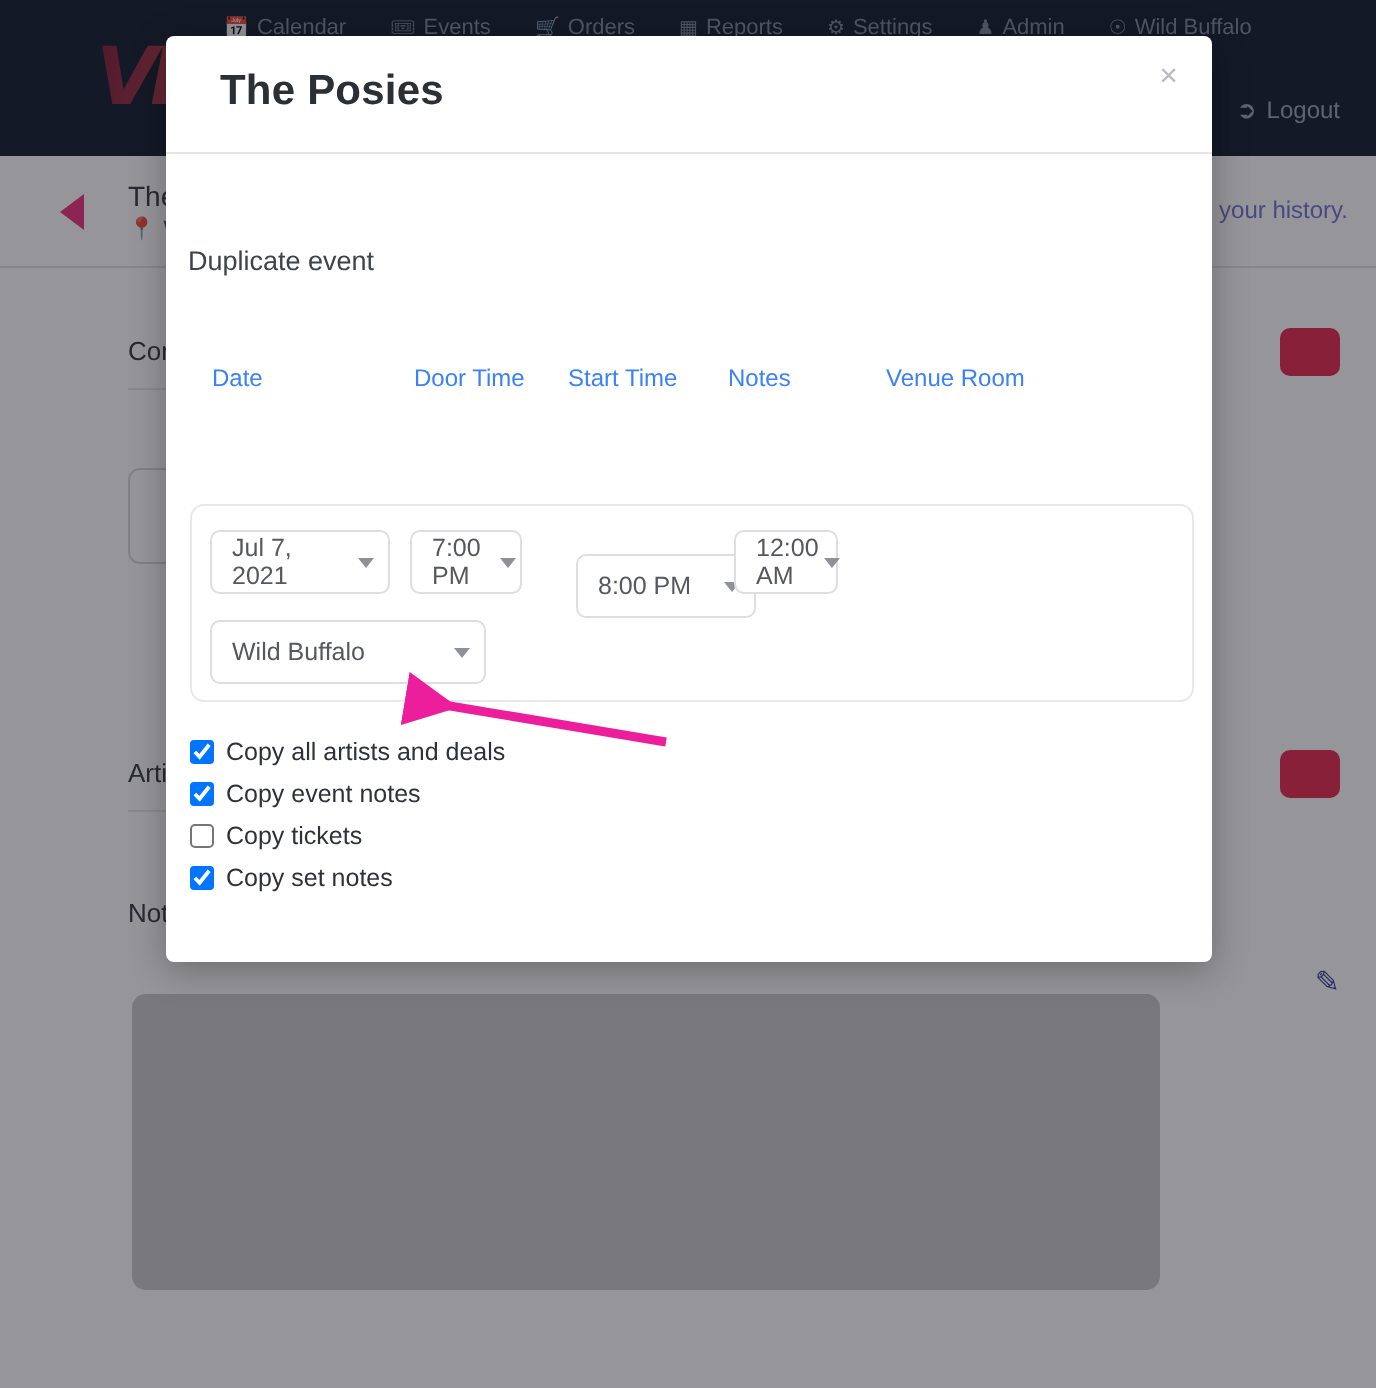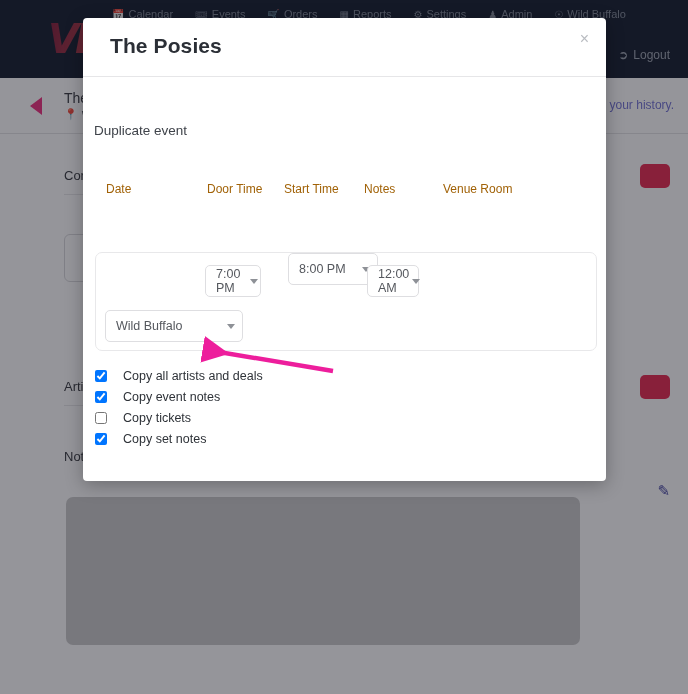--- a/index.html
+++ b/index.html
@@ -242,21 +242,21 @@
   .col-headers {
     position: absolute;
     top: 105px;
     left: 0;
     width: 523px;
     height: 18px;
   }
   .col-head {
     position: absolute;
     font-size: 12px;
-    color: #a16207;
+    color: #3b82f6;
     white-space: nowrap;
   }
 
   
   .selects-panel {
     position: absolute;
     left: 12px;
     top: 175px;
     width: 500px;
     height: 97px;
@@ -293,21 +293,21 @@
   .checks {
     position: absolute;
     left: 12px;
     top: 288px;
     width: 420px;
   }
   .check-row {
     display: flex;
     align-items: center;
     height: 21px;
-    gap: 16px;
+    gap: 6px;
     cursor: pointer;
   }
   .check-row input[type=checkbox] {
     margin: 0;
     width: 12px;
     height: 12px;
     cursor: pointer;
   }
   .check-row label {
     font-size: 12.5px;
@@ -408,25 +408,29 @@
 
     <div class="col-headers">
       <div class="col-head" style="left:23px">Date</div>
       <div class="col-head" style="left:124px">Door Time</div>
       <div class="col-head" style="left:201px">Start Time</div>
       <div class="col-head" style="left:281px">Notes</div>
       <div class="col-head" style="left:360px">Venue Room</div>
     </div>
 
     <div class="selects-panel">
+      <div class="sel" style="left:9px;top:12px;width:90px">
+        <span>Jul 7, 2021</span>
+        <span class="caret"></span>
+      </div>
       <div class="sel" style="left:109px;top:12px;width:56px">
         <span>7:00 PM</span>
         <span class="caret"></span>
       </div>
-      <div class="sel" style="left:192px;top:0;width:90px">
+      <div class="sel" style="left:192px;top:24px;width:90px">
         <span>8:00 PM</span>
         <span class="caret"></span>
       </div>
       <div class="sel" style="left:271px;top:12px;width:52px">
         <span>12:00 AM</span>
         <span class="caret" style="margin-left:3px"></span>
       </div>
       <div class="sel" style="left:9px;top:57px;width:138px">
         <span>Wild Buffalo</span>
         <span class="caret"></span>

